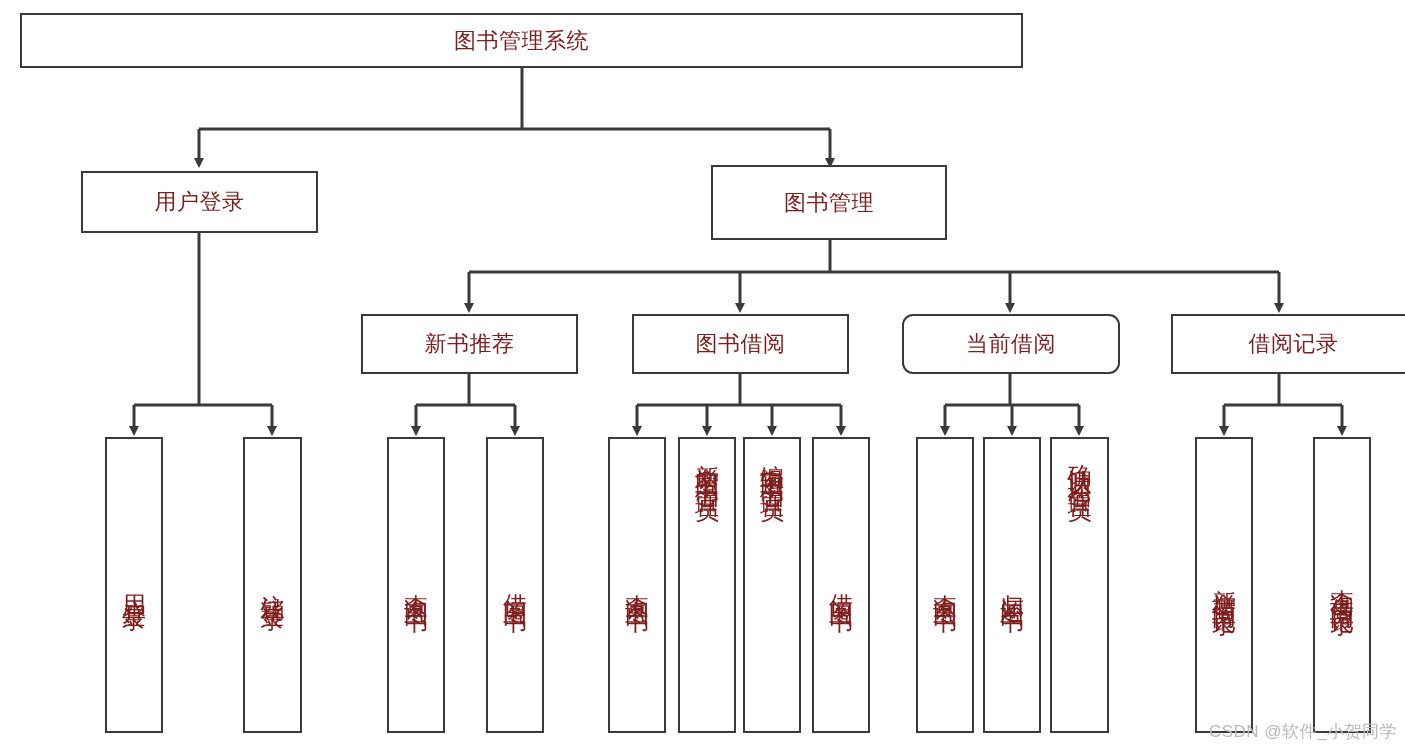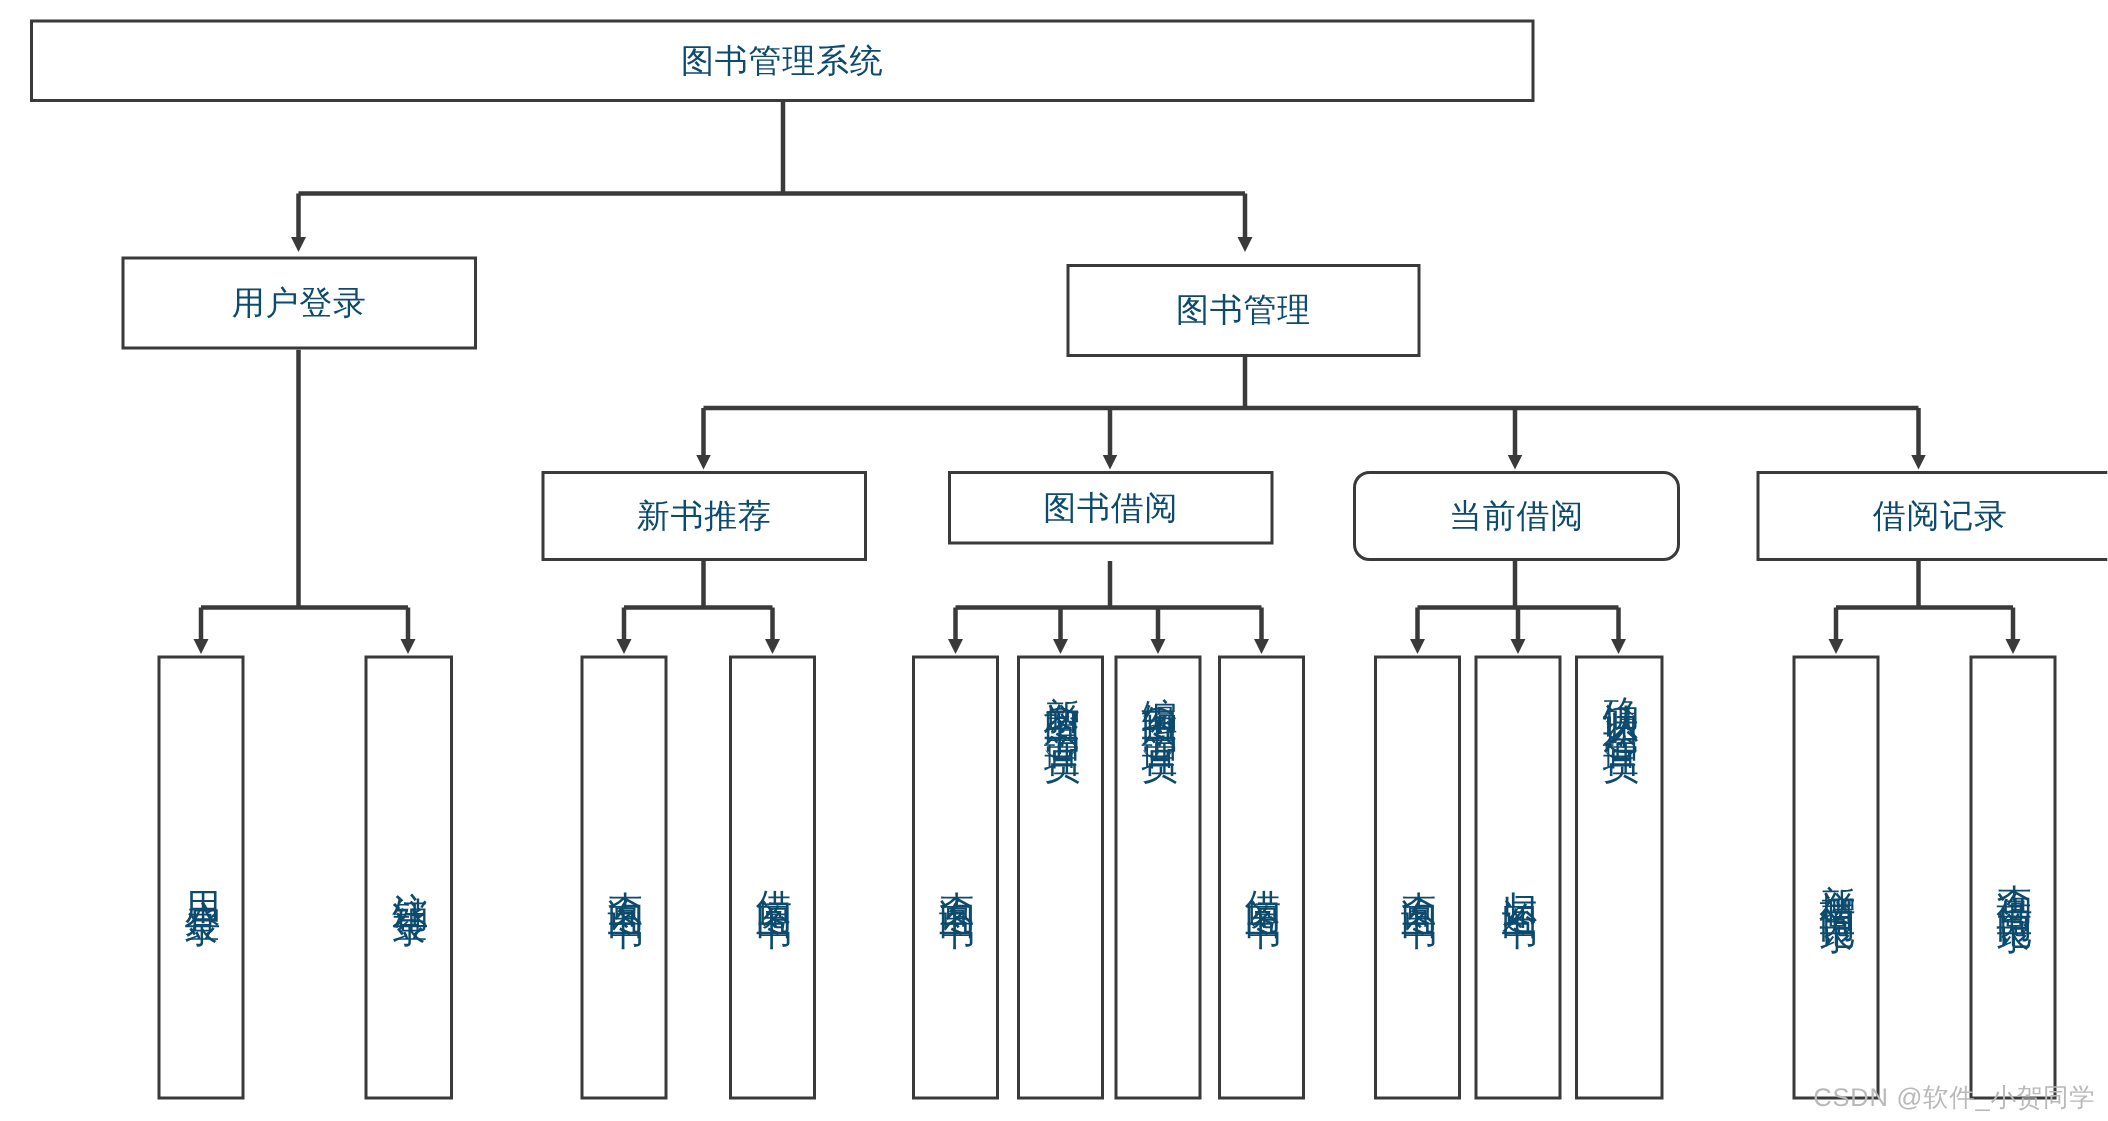--- a/index.html
+++ b/index.html
@@ -24,21 +24,21 @@
     pointer-events: none;
   }
   .node {
     position: absolute;
     box-sizing: border-box;
     background: #ffffff;
     border: 2px solid #3a3a3a;
     display: flex;
     align-items: center;
     justify-content: center;
-    color: #0c4a6e;
+    color: #7f1d1d;
     z-index: 2;
   }
   .node .label {
     text-align: center;
     line-height: 1.18;
     letter-spacing: 0.5px;
   }
   .node.horiz .label {
     font-size: 22px;
   }
@@ -125,28 +125,28 @@
     </g>
   </svg>
 
   <div class="node horiz" style="left:20px; top:13px; width:1003px; height:55px;">
     <span class="label">图书管理系统</span>
   </div>
 
   <div class="node horiz" style="left:81px; top:171px; width:237px; height:62px;">
     <span class="label">用户登录</span>
   </div>
-  <div class="node horiz" style="left:711px; top:176px; width:236px; height:62px;">
+  <div class="node horiz" style="left:711px; top:165px; width:236px; height:75px;">
     <span class="label">图书管理</span>
   </div>
 
   <div class="node horiz" style="left:361px; top:314px; width:217px; height:60px;">
     <span class="label">新书推荐</span>
   </div>
-  <div class="node horiz" style="left:632px; top:314px; width:217px; height:49px;">
+  <div class="node horiz" style="left:632px; top:314px; width:217px; height:60px;">
     <span class="label">图书借阅</span>
   </div>
   <div class="node horiz" style="left:902px; top:314px; width:218px; height:60px;border-radius:11px;">
     <span class="label">当前借阅</span>
   </div>
   <div class="node horiz" style="left:1171px; top:314px; width:245px; height:60px;">
     <span class="label">借阅记录</span>
   </div>
 
   <div class="node vert centered" style="left:105px; top:437px; width:58px; height:296px;">

